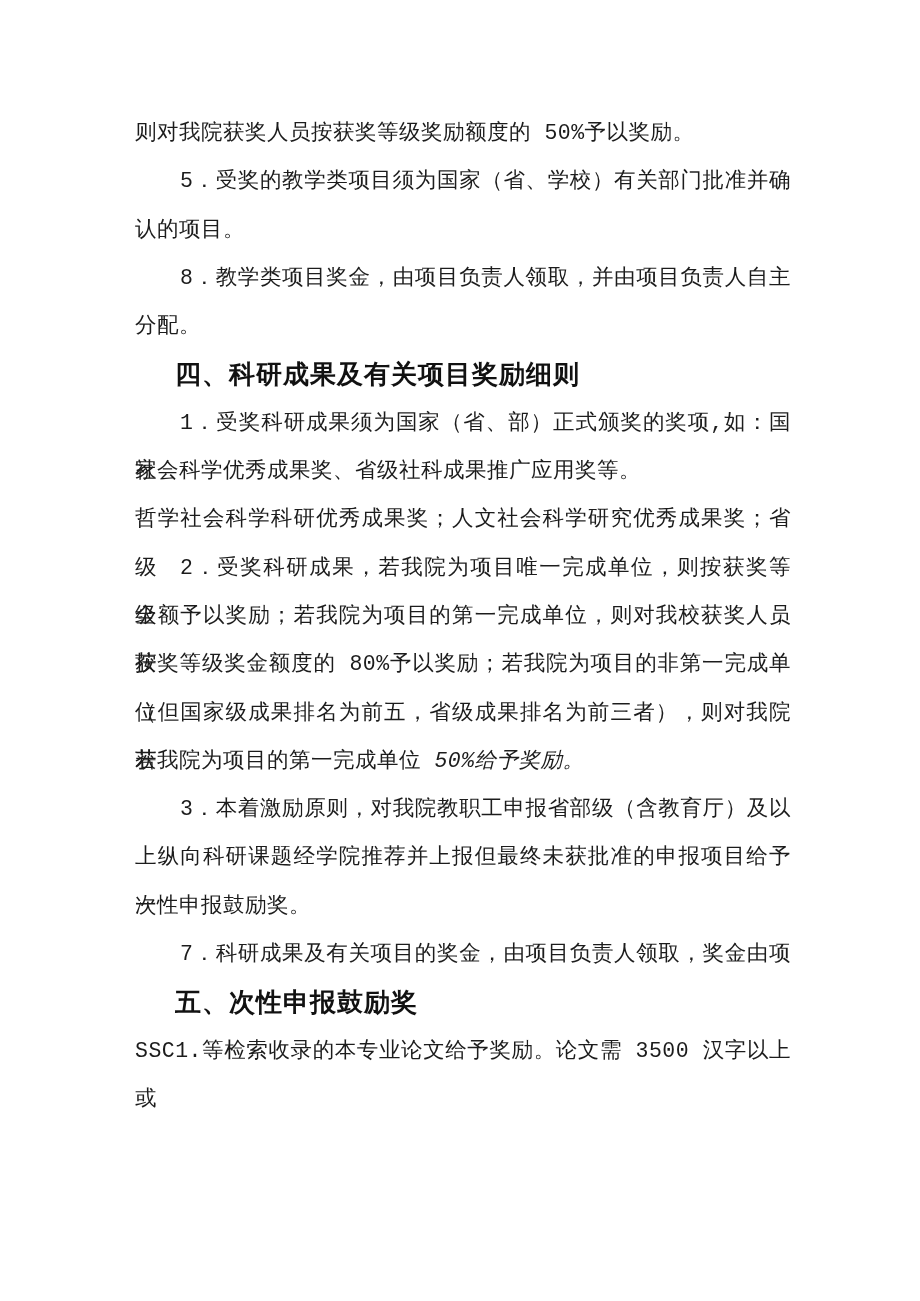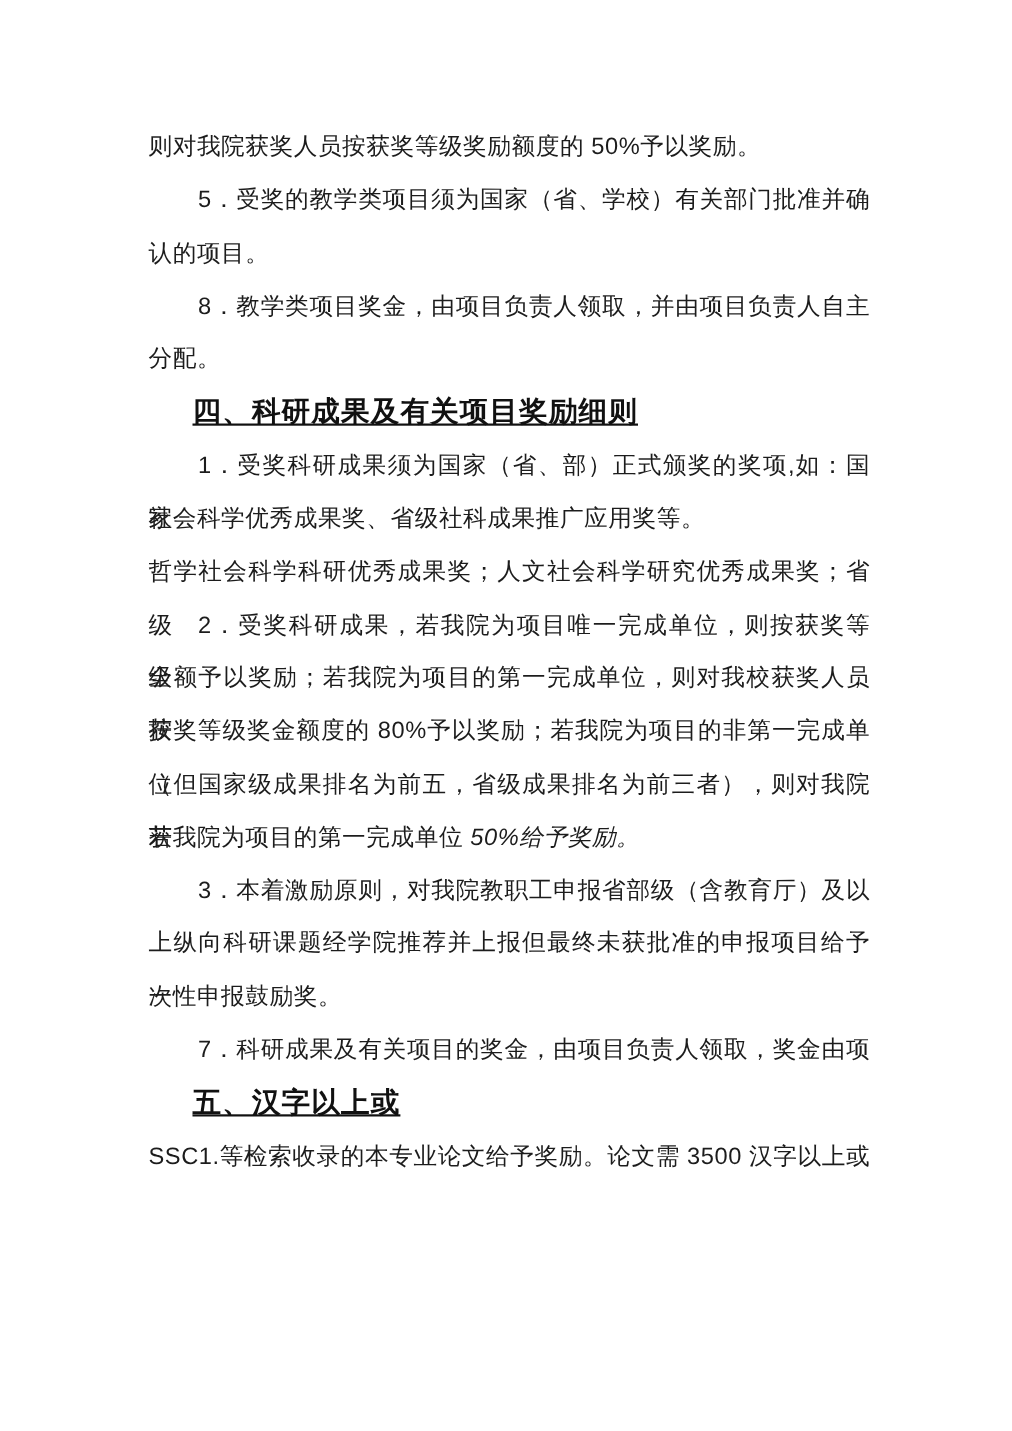--- a/index.html
+++ b/index.html
@@ -16,42 +16,41 @@
   }
   .text-block {
     position: absolute;
     left: 135px;
     top: 109px;
     width: 656px;
   }
   .line {
     height: 48.3px;
     line-height: 48.3px;
-    font-family: Liberation Sans, sans-serif;
+    font-family: Liberation Mono, monospace;
     font-size: 21.5px;
     color: #1c1c1c;
     text-align: left;
     letter-spacing: 0.5px;
   }
   .line.justify {
     text-align: justify;
     text-align-last: justify;
     text-justify: inter-character;
   }
   .line.indent {
     text-indent: 45px;
   }
   .line.heading {
     font-family: "Liberation Sans", "DejaVu Sans", sans-serif;
     font-weight: 700;
     font-size: 26px;
     color: #111111;
     text-indent: 40px;
     letter-spacing: 1px;
-    text-decoration: underline;
   }
   .run-italic {
     font-style: italic;
   }
 </style>
 </head>
 <body>
 
 <div class="page">
   <div class="text-block">
@@ -66,16 +65,16 @@
       <div class="line justify"><span class="">哲学社会科学科研优秀成果奖；人文社会科学研究优秀成果奖；省级</span></div>
       <div class="line indent justify"><span class="">2．受奖科研成果，若我院为项目唯一完成单位，则按获奖等级，</span></div>
       <div class="line justify"><span class="">全额予以奖励；若我院为项目的第一完成单位，则对我校获奖人员按</span></div>
       <div class="line justify"><span class="">获奖等级奖金额度的 80%予以奖励；若我院为项目的非第一完成单位</span></div>
       <div class="line justify"><span class="">（但国家级成果排名为前五，省级成果排名为前三者），则对我院获</span></div>
       <div class="line"><span class="">若我院为项目的第一完成单位 </span><span class="run-italic">50%给予奖励。</span></div>
       <div class="line indent justify"><span class="">3．本着激励原则，对我院教职工申报省部级（含教育厅）及以</span></div>
       <div class="line justify"><span class="">上纵向科研课题经学院推荐并上报但最终未获批准的申报项目给予一</span></div>
       <div class="line"><span class="">次性申报鼓励奖。</span></div>
       <div class="line indent justify"><span class="">7．科研成果及有关项目的奖金，由项目负责人领取，奖金由项</span></div>
-      <div class="line heading indent"><span class="">五、汉字以上或</span></div>
+      <div class="line heading indent"><span class="">五、次性申报鼓励奖</span></div>
       <div class="line justify"><span class="">SSC1.等检索收录的本专业论文给予奖励。论文需 3500 汉字以上或</span></div>
     </div>
 </div>
 
 </body></html>

